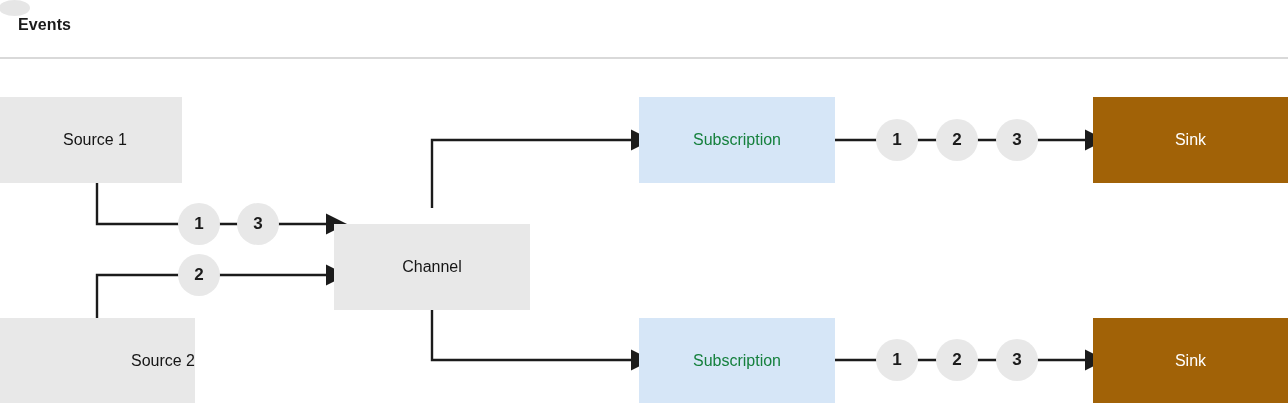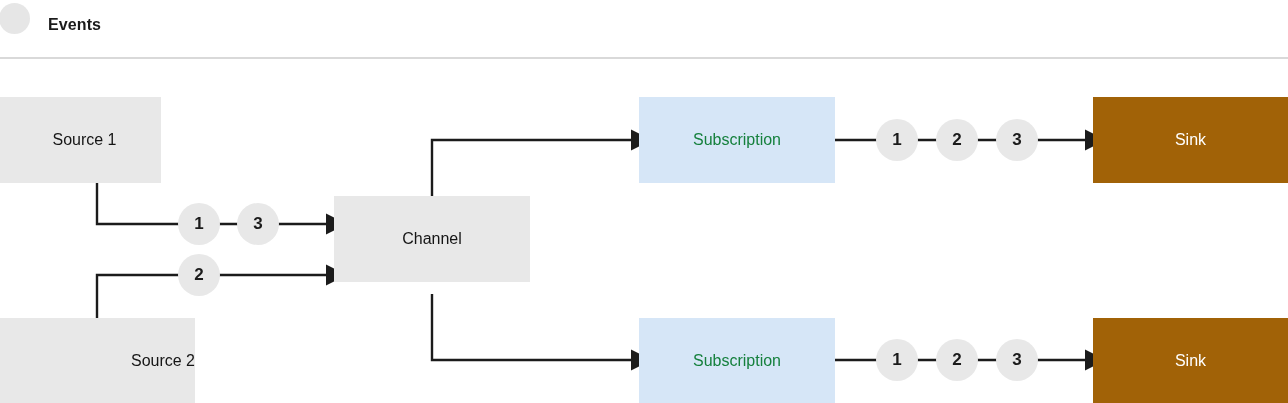--- a/index.html
+++ b/index.html
@@ -20,21 +20,22 @@
     background: #ffffff;
   }
 
   
   .legend {
     position: absolute;
     left: 0;
     top: 0;
     height: 34px;
     display: flex;
-    align-items: flex-end;
+    align-items: flex-start;
+    flex-direction: column;
   }
   .legend-dot {
     width: 31px;
     height: 31px;
     border-radius: 50%;
     background: #e6e6e6;
     margin-left: -1px;
   }
   .legend-label {
     margin-left: 18px;
@@ -126,27 +127,27 @@
     <g id="wire-group" fill="none" stroke="#1b1b1b" stroke-width="2.4">
         <path d="M 97 183 L 97 224 L 328 224" marker-end="url(#arrowhead)"></path>
         <path d="M 97 318 L 97 275 L 328 275" marker-end="url(#arrowhead)"></path>
         <path d="M 432 208 L 432 140 L 633 140" marker-end="url(#arrowhead)"></path>
         <path d="M 432 294 L 432 360 L 633 360" marker-end="url(#arrowhead)"></path>
         <path d="M 835 140 L 1087 140" marker-end="url(#arrowhead)"></path>
         <path d="M 835 360 L 1087 360" marker-end="url(#arrowhead)"></path>
       </g>
   </svg>
 
-  <div class="node node-source" style="left: 0px; top: 97px; width: 161px; height: 86px; padding-left: 8px;">
+  <div class="node node-source" style="left: 0px; top: 97px; width: 182px; height: 86px; padding-left: 8px;">
     <span>Source 1</span>
   </div>
   <div class="node node-source" style="left: 0px; top: 318px; width: 195px; height: 86px; justify-content: flex-end;">
     <span>Source 2</span>
   </div>
-  <div class="node node-channel" style="left: 334px; top: 196px; width: 196px; height: 86px;">
+  <div class="node node-channel" style="left: 334px; top: 224px; width: 196px; height: 86px;">
     <span>Channel</span>
   </div>
   <div class="node node-subscription" style="left: 639px; top: 97px; width: 196px; height: 86px;">
     <span>Subscription</span>
   </div>
   <div class="node node-subscription" style="left: 639px; top: 318px; width: 196px; height: 86px;">
     <span>Subscription</span>
   </div>
   <div class="node node-sink" style="left: 1093px; top: 97px; width: 195px; height: 86px;">
     <span>Sink</span>

